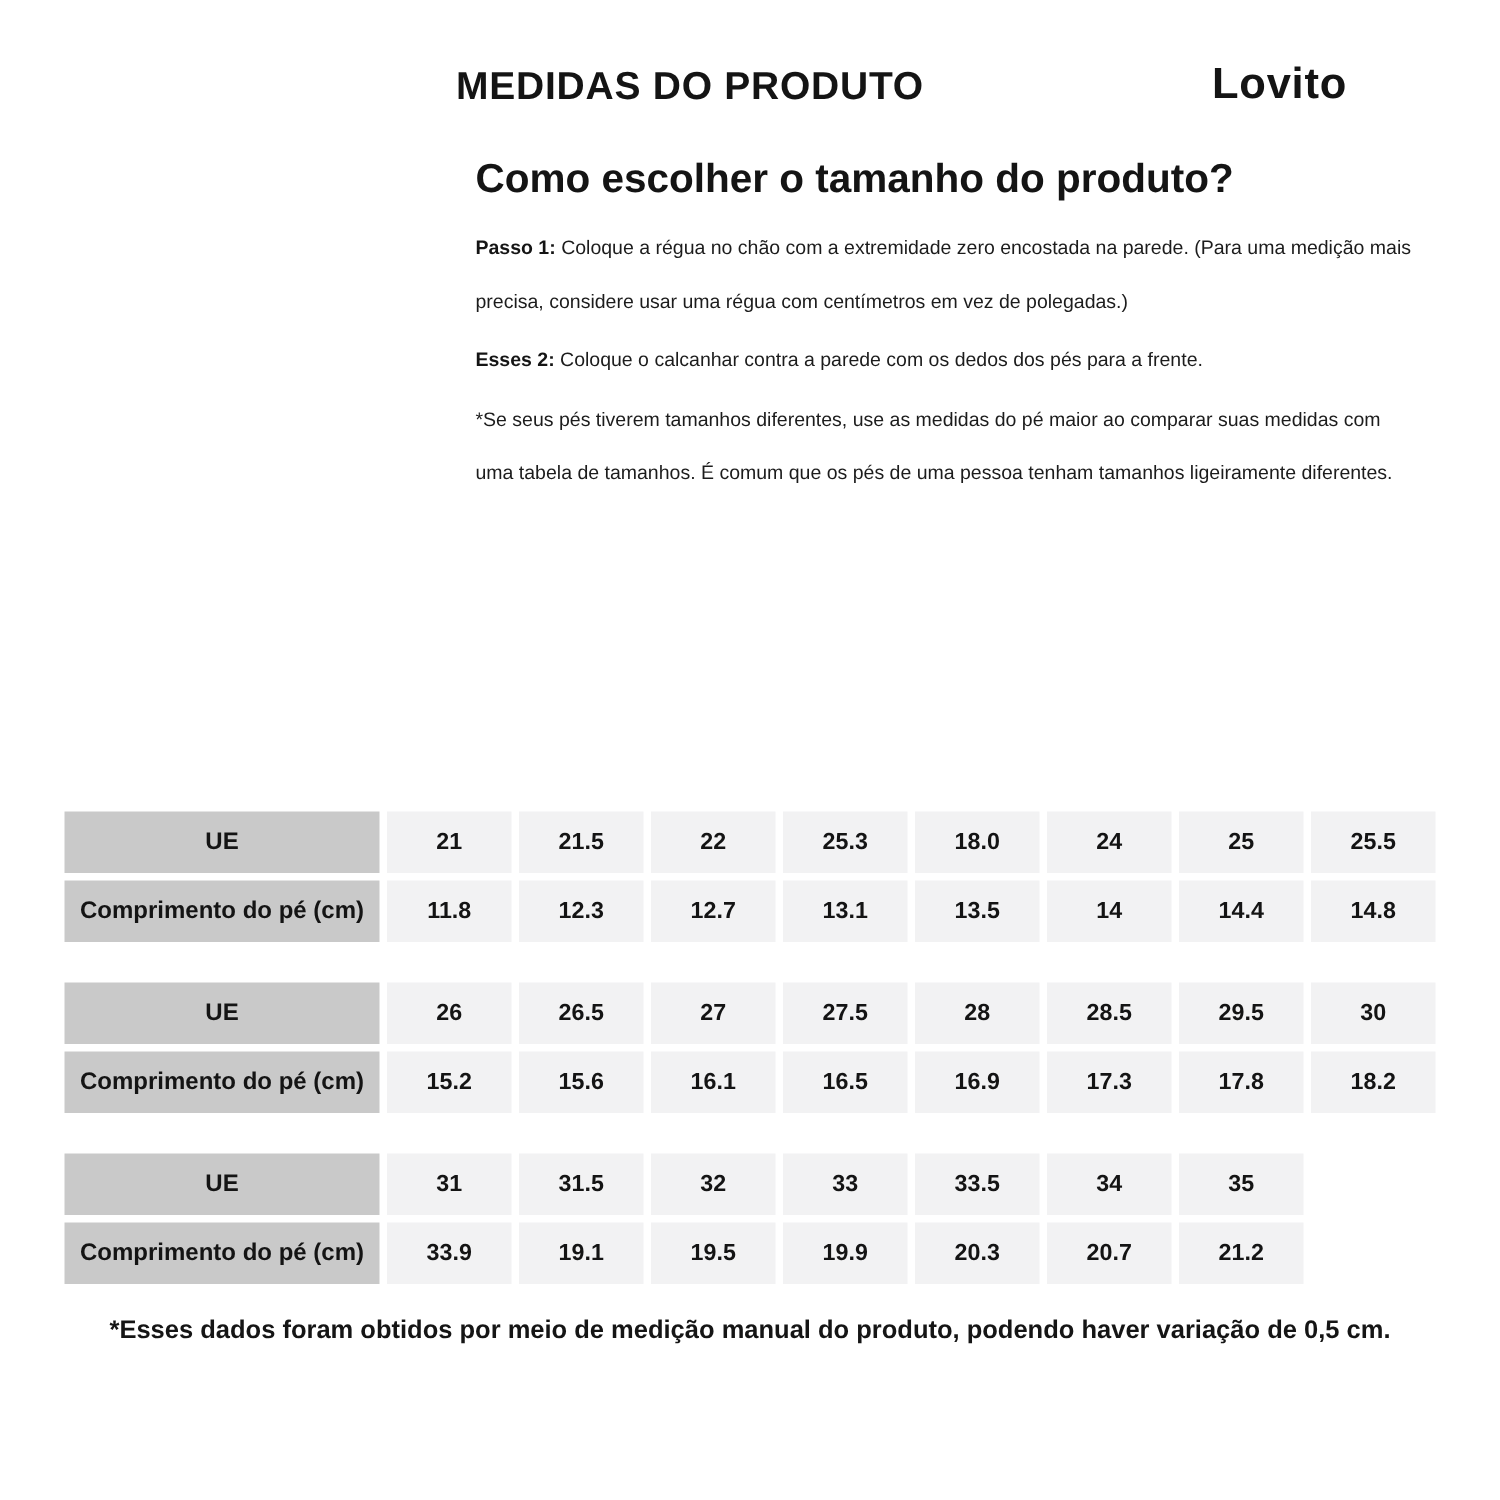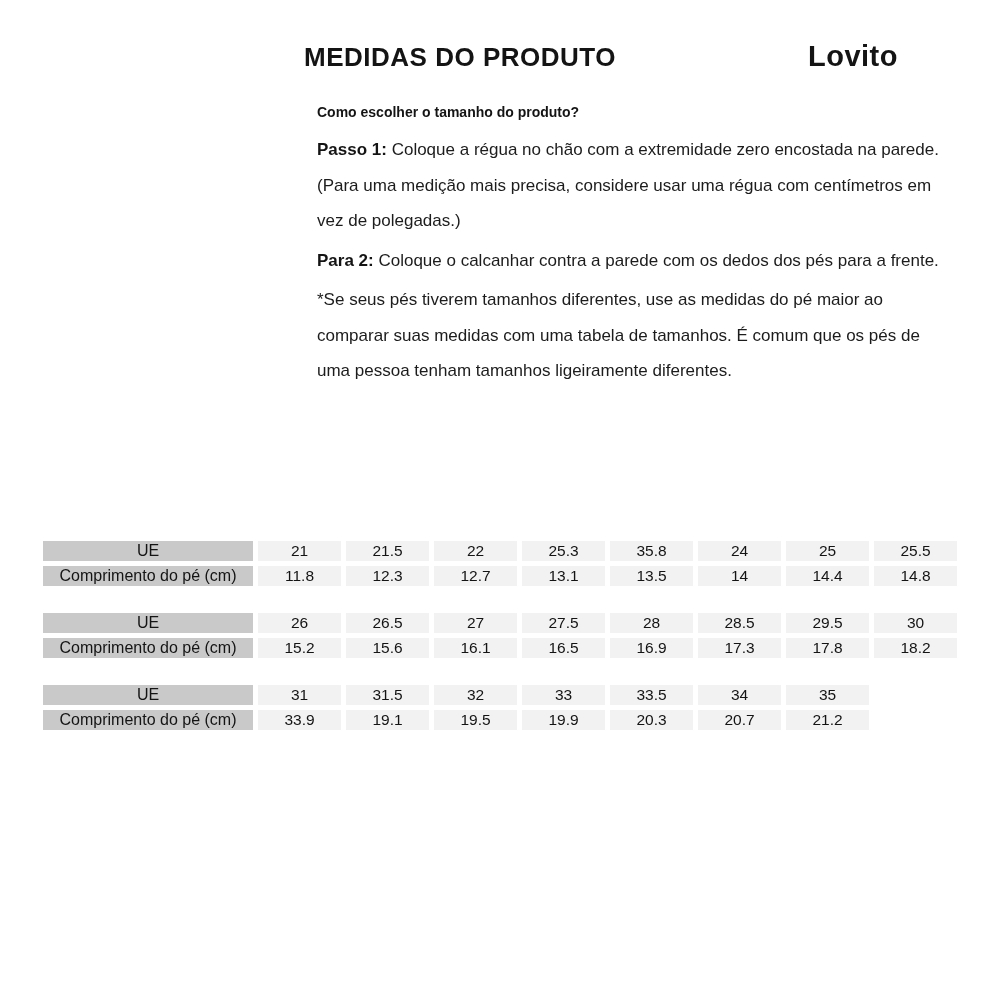--- a/index.html
+++ b/index.html
@@ -25,25 +25,25 @@
   }
   .brand{
     position:absolute;top:40px;left:808px;
     font-size:29px;font-weight:bold;letter-spacing:0.5px;
   }
   .guide{
     position:absolute;left:317px;top:104px;width:632px;
   }
   .guide-heading{
     margin:0 0 12px 0;
-    font-size:14px;font-weight:bold;
+    font-size:27px;font-weight:bold;
   }
   .guide p{
     margin:0 0 4px 0;
-    font-size:17px;line-height:35.5px;
+    font-size:13px;line-height:35.5px;
     color:#1c1c1c;
   }
   .step-label{font-weight:bold;color:var(--ink);}
   .illustration{
     position:absolute;left:70px;top:212px;width:194px;
     text-align:center;
   }
   .illustration svg{display:block;}
   .illo-label{
     margin-top:4px;
@@ -51,23 +51,23 @@
     font-weight:bold;font-size:17.5px;
     white-space:nowrap;
   }
   .tables{
     position:absolute;left:43px;top:541px;
   }
   .size-table{
     display:grid;gap:5px;margin-bottom:27px;
   }
   .cell{
-    height:20px;
+    height:41px;
     display:flex;align-items:center;justify-content:center;
-    font-weight:normal;font-size:16px;
+    font-weight:bold;font-size:16px;
   }
   .cell.label{background:var(--label-bg);}
   .cell.value{background:var(--cell-bg);font-size:15.5px;text-align:center;}
   .footer{
     position:absolute;left:0;top:872px;width:1000px;
     text-align:center;
     font-size:17px;font-weight:bold;line-height:29px;
     color:#151515;
   }
 </style>
@@ -75,33 +75,33 @@
 <body>
 
 <div class="page">
 
   <div class="title">MEDIDAS DO PRODUTO</div>
   <div class="brand">Lovito</div>
 
   <div class="guide">
     <h2 class="guide-heading">Como escolher o tamanho do produto?</h2>
     <p><span class="step-label">Passo 1:</span><span> Coloque a régua no chão com a extremidade zero encostada na parede. (Para uma medição mais precisa, considere usar uma régua com centímetros em vez de polegadas.)</span></p>
-    <p><span class="step-label">Para 2:</span><span> Coloque o calcanhar contra a parede com os dedos dos pés para a frente.</span></p>
+    <p><span class="step-label">Esses 2:</span><span> Coloque o calcanhar contra a parede com os dedos dos pés para a frente.</span></p>
     <p>*Se seus pés tiverem tamanhos diferentes, use as medidas do pé maior ao comparar suas medidas com uma tabela de tamanhos. É comum que os pés de uma pessoa tenham tamanhos ligeiramente diferentes.</p>
   </div>
 
 
   <div class="tables">
       <div class="size-table" style="grid-template-columns: 210px repeat(8, 83px);">
         <div class="cell label">UE</div>
         <div class="cell value">21</div>
         <div class="cell value">21.5</div>
         <div class="cell value">22</div>
         <div class="cell value">25.3</div>
-        <div class="cell value">35.8</div>
+        <div class="cell value">18.0</div>
         <div class="cell value">24</div>
         <div class="cell value">25</div>
         <div class="cell value">25.5</div>
         <div class="cell label">Comprimento do pé (cm)</div>
         <div class="cell value">11.8</div>
         <div class="cell value">12.3</div>
         <div class="cell value">12.7</div>
         <div class="cell value">13.1</div>
         <div class="cell value">13.5</div>
         <div class="cell value">14</div>
@@ -142,15 +142,16 @@
         <div class="cell value">19.1</div>
         <div class="cell value">19.5</div>
         <div class="cell value">19.9</div>
         <div class="cell value">20.3</div>
         <div class="cell value">20.7</div>
         <div class="cell value">21.2</div>
       </div>
     </div>
 
   <div class="footer">
+    <div>*Esses dados foram obtidos por meio de medição manual do produto, podendo haver variação de 0,5 cm.</div>
   </div>
 
 </div>
 
 </body></html>

